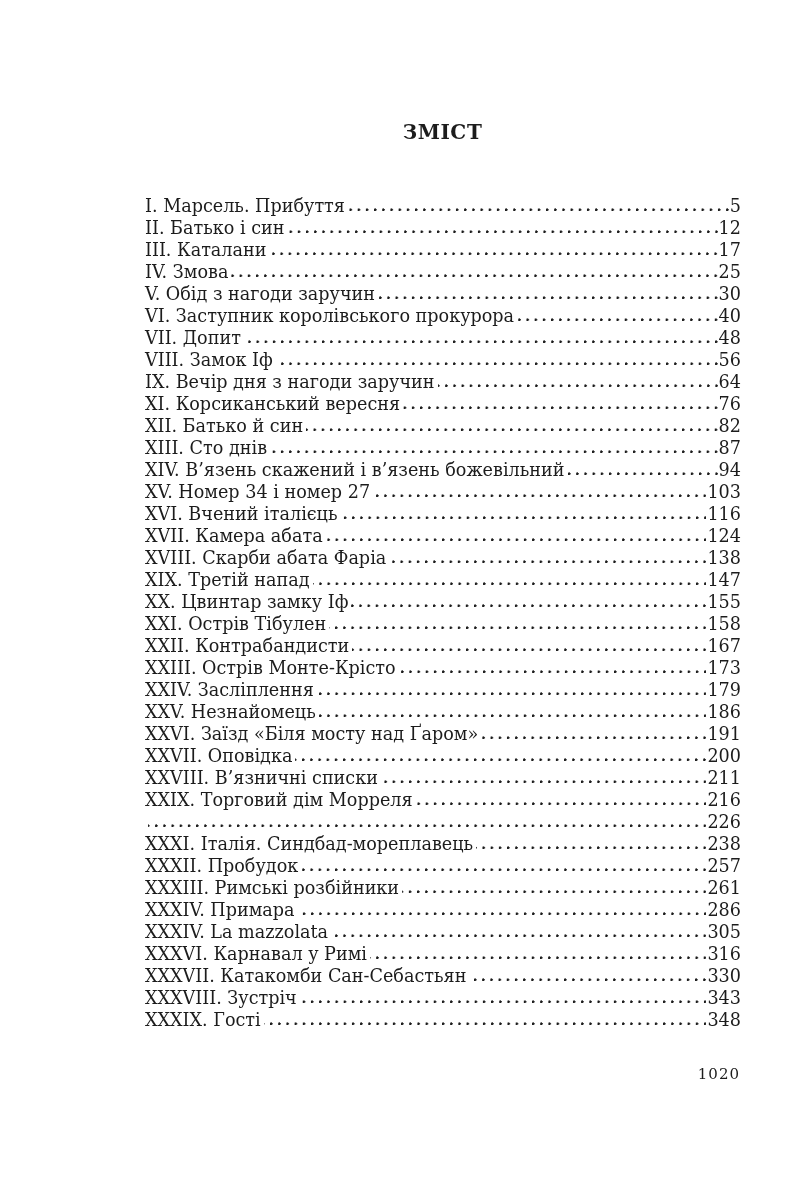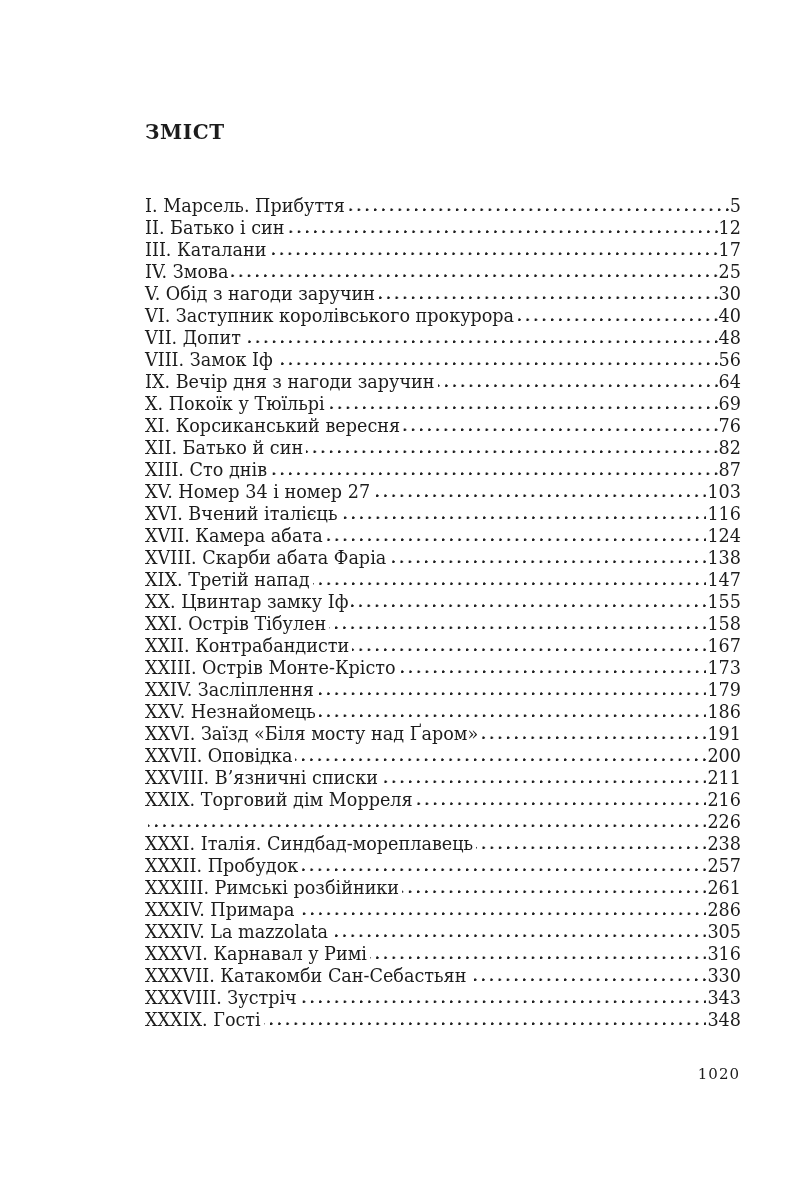--- a/index.html
+++ b/index.html
@@ -9,20 +9,21 @@
     background: #ffffff;
     color: #1c1c1c;
     font-family: "DejaVu Serif", serif;
     overflow: hidden;
   }
   .page-title {
     position: absolute;
     left: 145px;
     top: 121px;
     width: 595px;
+    text-align: center;
     font-size: 20px;
     line-height: 22px;
     font-weight: bold;
     letter-spacing: 0.6px;
   }
   .toc {
     position: absolute;
     left: 145px;
     top: 195px;
     width: 596px;
@@ -106,40 +107,40 @@
       <span class="toc-label">VIII. Замок Іф</span>
       <span class="toc-leader"></span>
       <span class="toc-page">56</span>
     </div>
       <div class="toc-row">
       <span class="toc-label">IX. Вечір дня з нагоди заручин</span>
       <span class="toc-leader"></span>
       <span class="toc-page">64</span>
     </div>
       <div class="toc-row">
-      <span class="toc-label">X. Покоїк у Тюїльрі</span>
-      <span class="toc-leader"></span>
-      <span class="toc-page">69</span>
-    </div>
-      <div class="toc-row">
       <span class="toc-label">XI. Корсиканський вересня</span>
       <span class="toc-leader"></span>
       <span class="toc-page">76</span>
     </div>
       <div class="toc-row">
       <span class="toc-label">XII. Батько й син</span>
       <span class="toc-leader"></span>
       <span class="toc-page">82</span>
     </div>
       <div class="toc-row">
       <span class="toc-label">XIII. Сто днів</span>
       <span class="toc-leader"></span>
       <span class="toc-page">87</span>
     </div>
       <div class="toc-row">
+      <span class="toc-label">XIV. В’язень скажений і в’язень божевільний</span>
+      <span class="toc-leader"></span>
+      <span class="toc-page">94</span>
+    </div>
+      <div class="toc-row">
       <span class="toc-label">XV. Номер 34 і номер 27</span>
       <span class="toc-leader"></span>
       <span class="toc-page">103</span>
     </div>
       <div class="toc-row">
       <span class="toc-label">XVI. Вчений італієць</span>
       <span class="toc-leader"></span>
       <span class="toc-page">116</span>
     </div>
       <div class="toc-row">

